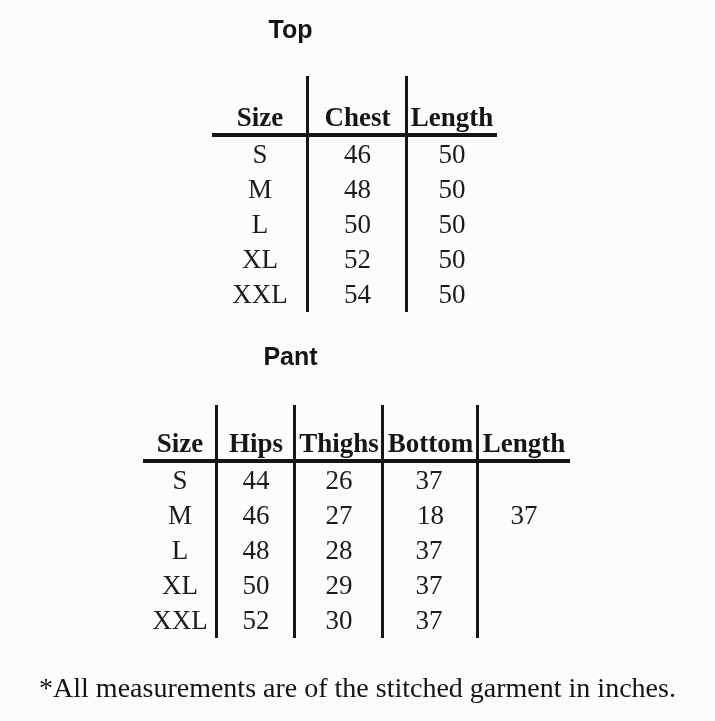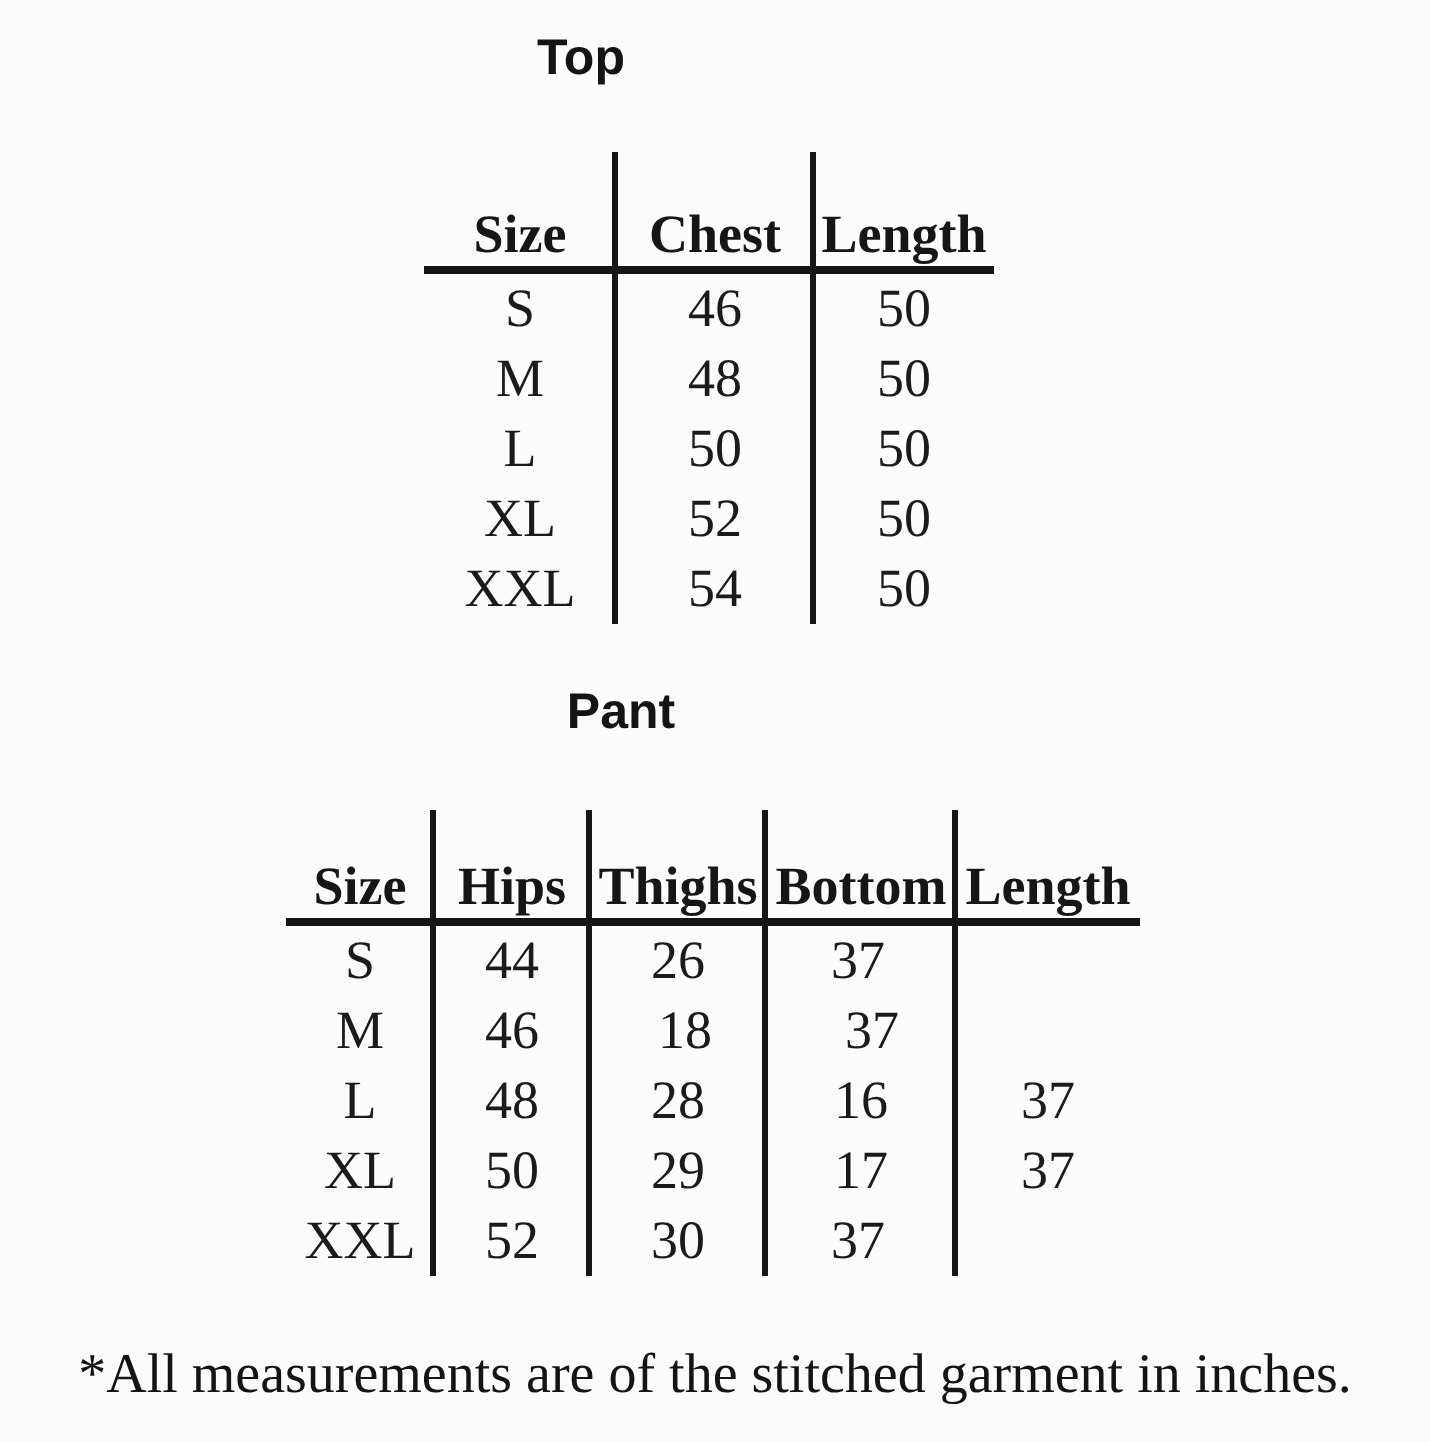--- a/index.html
+++ b/index.html
@@ -20,21 +20,21 @@
     left: 0;
     width: 581px;
     text-align: center;
     font-family: "Liberation Sans", sans-serif;
     font-weight: 700;
     font-size: 25px;
     line-height: 30px;
     color: #141414;
   }
   #top-title  { top: 14px; }
-  #pant-title { top: 341px; padding-left: 20px; }
+  #pant-title { top: 341px; }
 
   .size-table {
     position: absolute;
   }
   #top-table {
     left: 212px;
     top: 76px;
     width: 285px;
     height: 236px;
   }
@@ -187,35 +187,34 @@
   <div class="tbody">
     <div class="trow">
       <div class="cell p-c1">S</div>
       <div class="cell p-c2">44</div>
       <div class="cell p-c3">26</div>
       <div class="cell p-c5">37</div>
     </div>
     <div class="trow">
       <div class="cell p-c1">M</div>
       <div class="cell p-c2">46</div>
+      <div class="cell p-c3">27</div>
       <div class="cell p-c4">18</div>
       <div class="cell p-c5">37</div>
     </div>
     <div class="trow">
       <div class="cell p-c1">L</div>
       <div class="cell p-c2">48</div>
       <div class="cell p-c3">28</div>
-      <div class="cell p-c4">16</div>
       <div class="cell p-c5">37</div>
     </div>
     <div class="trow">
       <div class="cell p-c1">XL</div>
       <div class="cell p-c2">50</div>
       <div class="cell p-c3">29</div>
-      <div class="cell p-c4">17</div>
       <div class="cell p-c5">37</div>
     </div>
     <div class="trow">
       <div class="cell p-c1">XXL</div>
       <div class="cell p-c2">52</div>
       <div class="cell p-c3">30</div>
       <div class="cell p-c5">37</div>
     </div>
   </div>
 </div>

